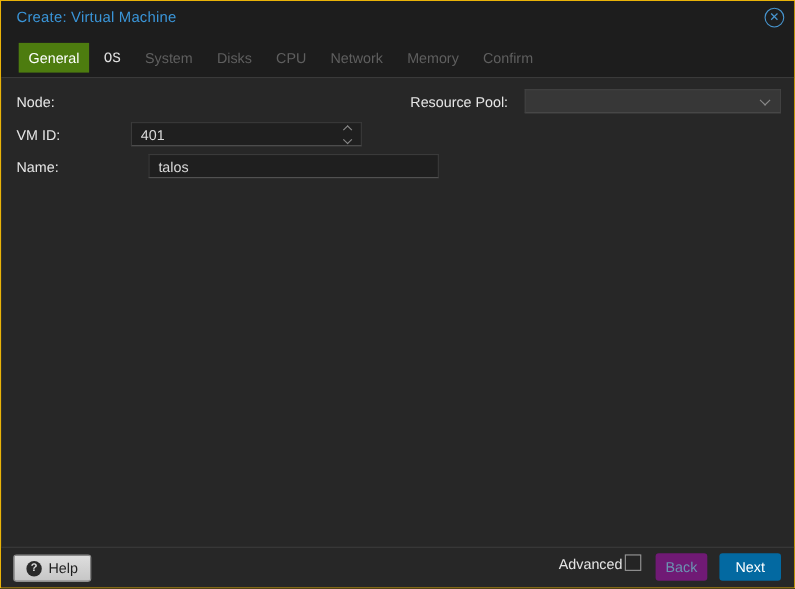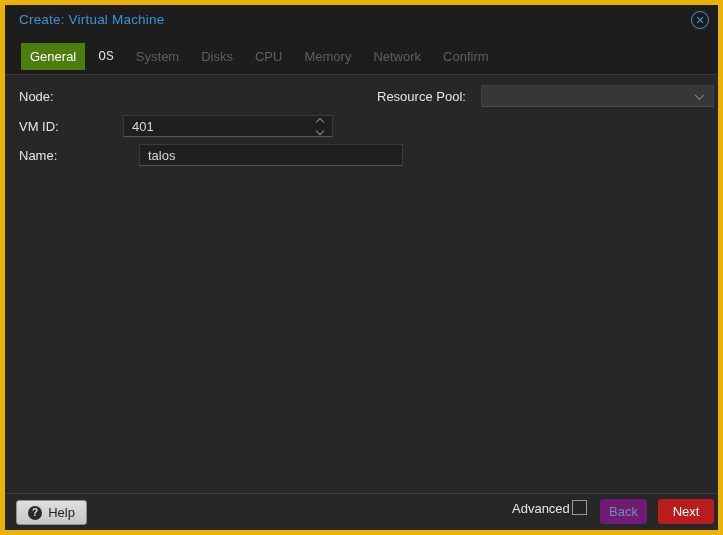--- a/index.html
+++ b/index.html
@@ -1,19 +1,19 @@
 <!DOCTYPE html>
 <html><head>
 <meta charset="utf-8">
 <style>
   * { margin:0; padding:0; box-sizing:border-box; }
   html,body { background:#171717; font-family:"Liberation Sans", sans-serif; }
   .window {
     position:relative; width:723px; height:535px;
-    background:#272727; border:5px solid #eab308; overflow:hidden;
+    background:#272727; border:1px solid #eab308; overflow:hidden;
   }
   
   .header {
     position:absolute; top:0; left:0; right:0; height:70px;
     background:#1d1d1d; border-bottom:1px solid #3a3a3a;
   }
   .title {
     position:absolute; left:14px; top:7px;
     font-size:13.5px; color:#3a95d8; letter-spacing:0.2px;
   }
@@ -80,38 +80,38 @@
   .advanced-cb {
     position:absolute; left:567px; top:6px; width:15px; height:15px;
     appearance:none; -webkit-appearance:none;
     background:#242424; border:1px solid #9a9a9a; cursor:pointer;
   }
   .btn {
     position:absolute; top:5px; height:25px; border:none; border-radius:3px;
     font-size:13px; font-family:"Liberation Sans", sans-serif; cursor:pointer;
   }
   .btn.back { left:595px; width:47px; background:#701a75; color:#6b94b2; }
-  .btn.next { left:653px; width:56px; background:#b91c1c; color:#ffffff; }
+  .btn.next { left:653px; width:56px; background:#0369a1; color:#ffffff; }
 </style>
 </head>
 <body>
 
 <div class="window">
 
   <div class="header">
     <div class="title">Create: Virtual Machine</div>
     <div class="close-btn"><span>✕</span></div>
     <div class="tabbar">
       <div class="tab active">General</div>
       <div class="tab enabled">OS</div>
       <div class="tab disabled">System</div>
       <div class="tab disabled">Disks</div>
       <div class="tab disabled">CPU</div>
+      <div class="tab disabled">Network</div>
       <div class="tab disabled">Memory</div>
-      <div class="tab disabled">Network</div>
       <div class="tab disabled">Confirm</div>
     </div>
   </div>
 
   <div class="field-label" style="left:14px; top:84px;">Node:</div>
 
   <div class="field-label" style="left:14px; top:114px;">VM ID:</div>
   <div class="field" style="left:118px; top:110px; width:210px;">
     <input value="401" style="">
     <span class="spin">

